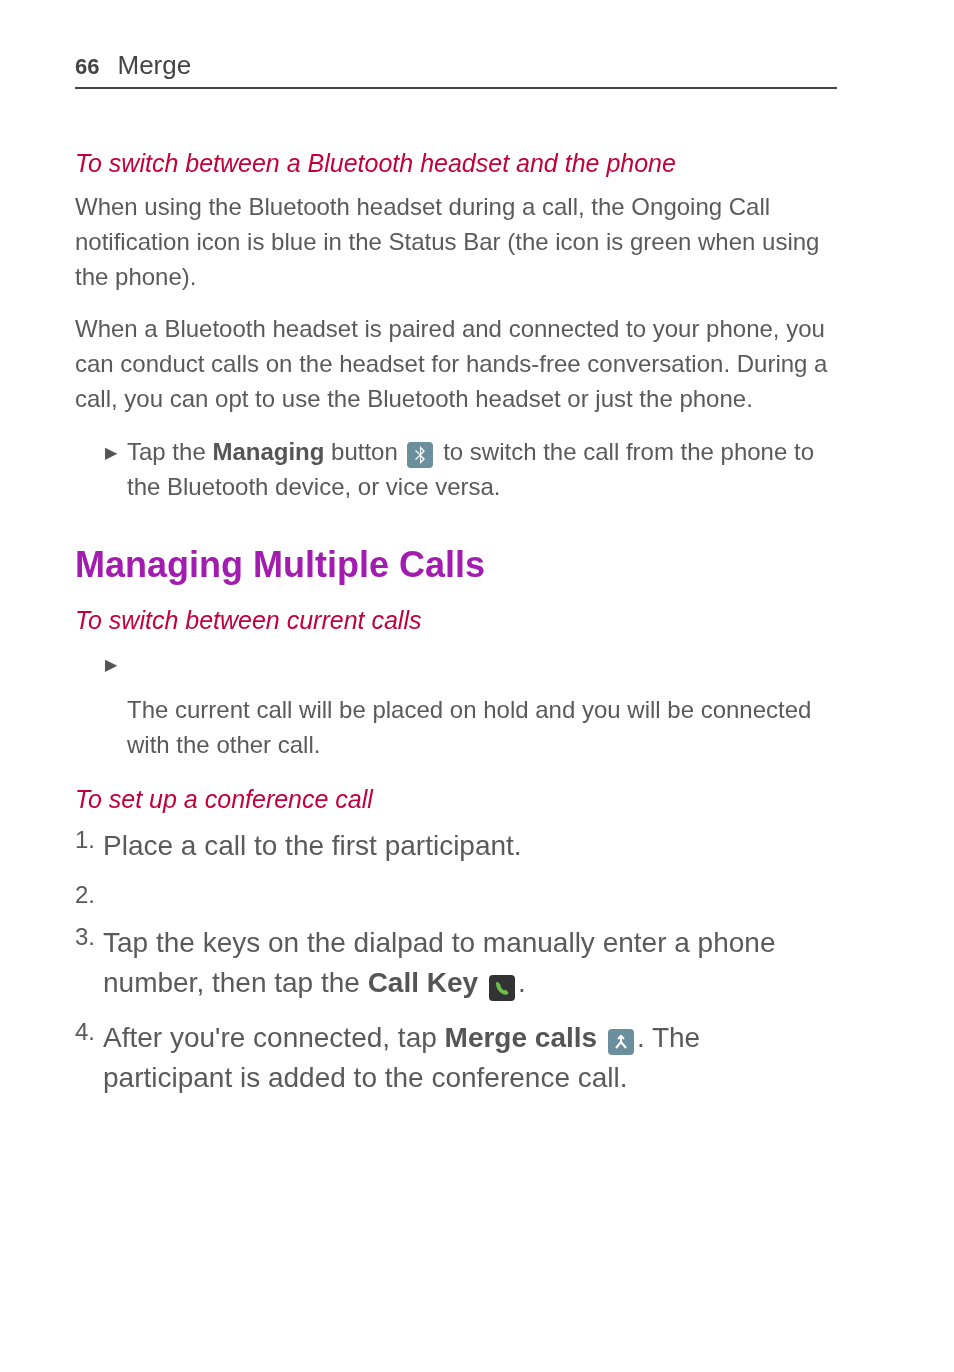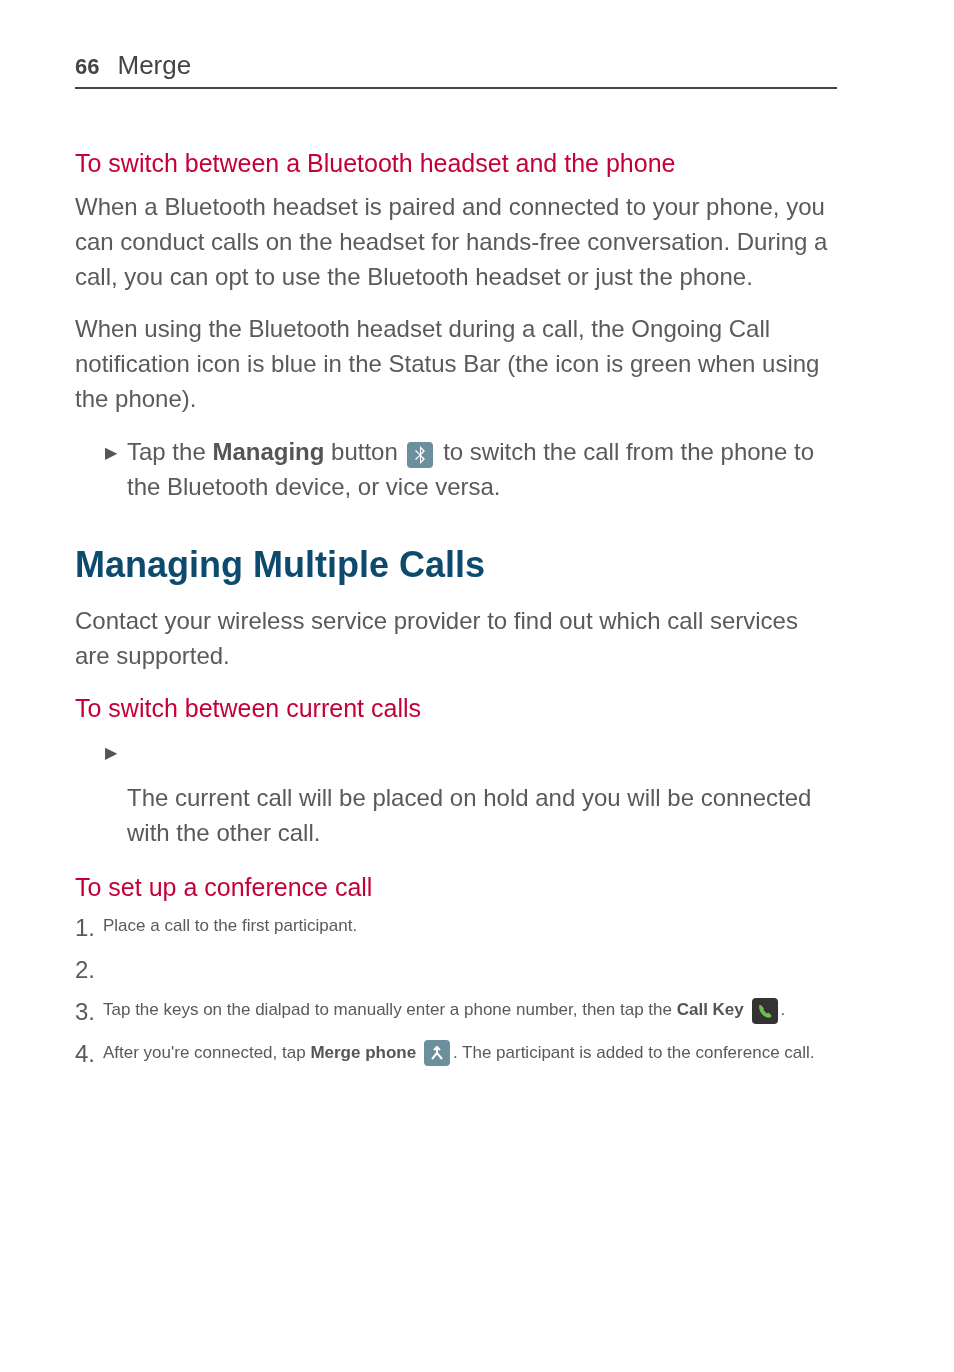--- a/index.html
+++ b/index.html
@@ -30,23 +30,24 @@
   .page-section {
     font-size: 26px;
     color: #444;
     font-weight: 400;
   }
   .red-subhead {
     color: #c4003a;
     font-size: 25px;
     font-weight: 500;
     margin-bottom: 12px;
+    font-style: italic;
   }
   .red-heading {
-    color: #0c4a6e;
+    color: #a21caf;
     font-size: 36px;
     font-weight: bold;
     margin-top: 40px;
     margin-bottom: 18px;
   }
   .body-text {
     font-size: 24px;
     line-height: 1.45;
     color: #5a5a5a;
     margin-bottom: 18px;
@@ -92,54 +93,53 @@
     align-items: flex-start;
     margin-bottom: 14px;
   }
   .ol-num {
     flex: 0 0 auto;
     width: 28px;
     font-size: 24px;
     color: #5a5a5a;
   }
   .ol-text {
-    font-size: 17px;
+    font-size: 28px;
     line-height: 1.45;
     color: #5a5a5a;
   }
   .indent-block { margin-left: 52px; margin-top: 19px; margin-bottom: 22px; }
   svg { display: block; }
 </style>
 </head>
 <body>
 
 <div class="page">
 
   <div class="header">
     <span class="page-num">66</span>
     <span class="page-section">Merge</span>
   </div>
 
   <div class="red-subhead">To switch between a Bluetooth headset and the phone</div>
+  <div class="body-text">When using the Bluetooth headset during a call, the Ongoing Call notification icon is blue in the Status Bar (the icon is green when using the phone).</div>
   <div class="body-text">When a Bluetooth headset is paired and connected to your phone, you can conduct calls on the headset for hands-free conversation. During a call, you can opt to use the Bluetooth headset or just the phone.</div>
-  <div class="body-text">When using the Bluetooth headset during a call, the Ongoing Call notification icon is blue in the Status Bar (the icon is green when using the phone).</div>
 
   <div class="bullet-row">
     <div class="bullet-arrow">▶</div>
     <div class="bullet-text">
       <span>Tap the </span><span class="bold">Managing</span><span> button </span><span class="icon-box icon-bluetooth">
           <svg width="12" height="18" viewBox="0 0 12 18">
             <path d="M6 0 L11 5 L7 9 L11 13 L6 18 L6 10 L2 14 L1 13 L5.5 9 L1 5 L2 4 L6 8 L6 0 Z M7 3 L7 7 L9 5 Z M7 11 L7 15 L9 13 Z" fill="#fff"></path>
           </svg>
         </span><span> to switch the call from the phone to the Bluetooth device, or vice versa.</span>
     </div>
   </div>
 
   <div class="red-heading">Managing Multiple Calls</div>
-  <div class="body-text">Contact your wireless service provider to find out which call services are supported.</div>
 
   <div class="red-subhead" style="margin-top:20px;">To switch between current calls</div>
   <div class="bullet-row">
     <div class="bullet-arrow">▶</div>
   </div>
   <div class="body-text indent-block">The current call will be placed on hold and you will be connected with the other call.</div>
 
   <div class="red-subhead">To set up a conference call</div>
 
   <div class="ol-row">
@@ -158,21 +158,21 @@
           <svg width="16" height="16" viewBox="0 0 16 16">
             <path d="M3 2 Q2 2 2 3 Q2 9 7 13 Q11 16 14 14 Q15 13 14 12 L12 10 Q11 9.5 10 10.5 Q8.5 9.5 6.5 7 Q7 6 6.5 5 L4.5 2.5 Q4 2 3 2 Z" fill="#6bbf4a"></path>
           </svg>
         </span><span>.</span>
     </div>
   </div>
 
   <div class="ol-row">
     <div class="ol-num">4.</div>
     <div class="ol-text">
-      <span>After you're connected, tap </span><span class="bold">Merge phone</span> <span class="icon-box icon-merge">
+      <span>After you're connected, tap </span><span class="bold">Merge calls</span> <span class="icon-box icon-merge">
           <svg width="18" height="18" viewBox="0 0 18 18">
             <path d="M9 3 L9 9 M9 9 L4 15 M9 9 L14 15" stroke="#fff" stroke-width="2" fill="none"></path>
             <path d="M6 6 L9 3 L12 6" stroke="#fff" stroke-width="2" fill="none"></path>
           </svg>
         </span><span>. The participant is added to the conference call.</span>
     </div>
   </div>
 
 </div>
 

